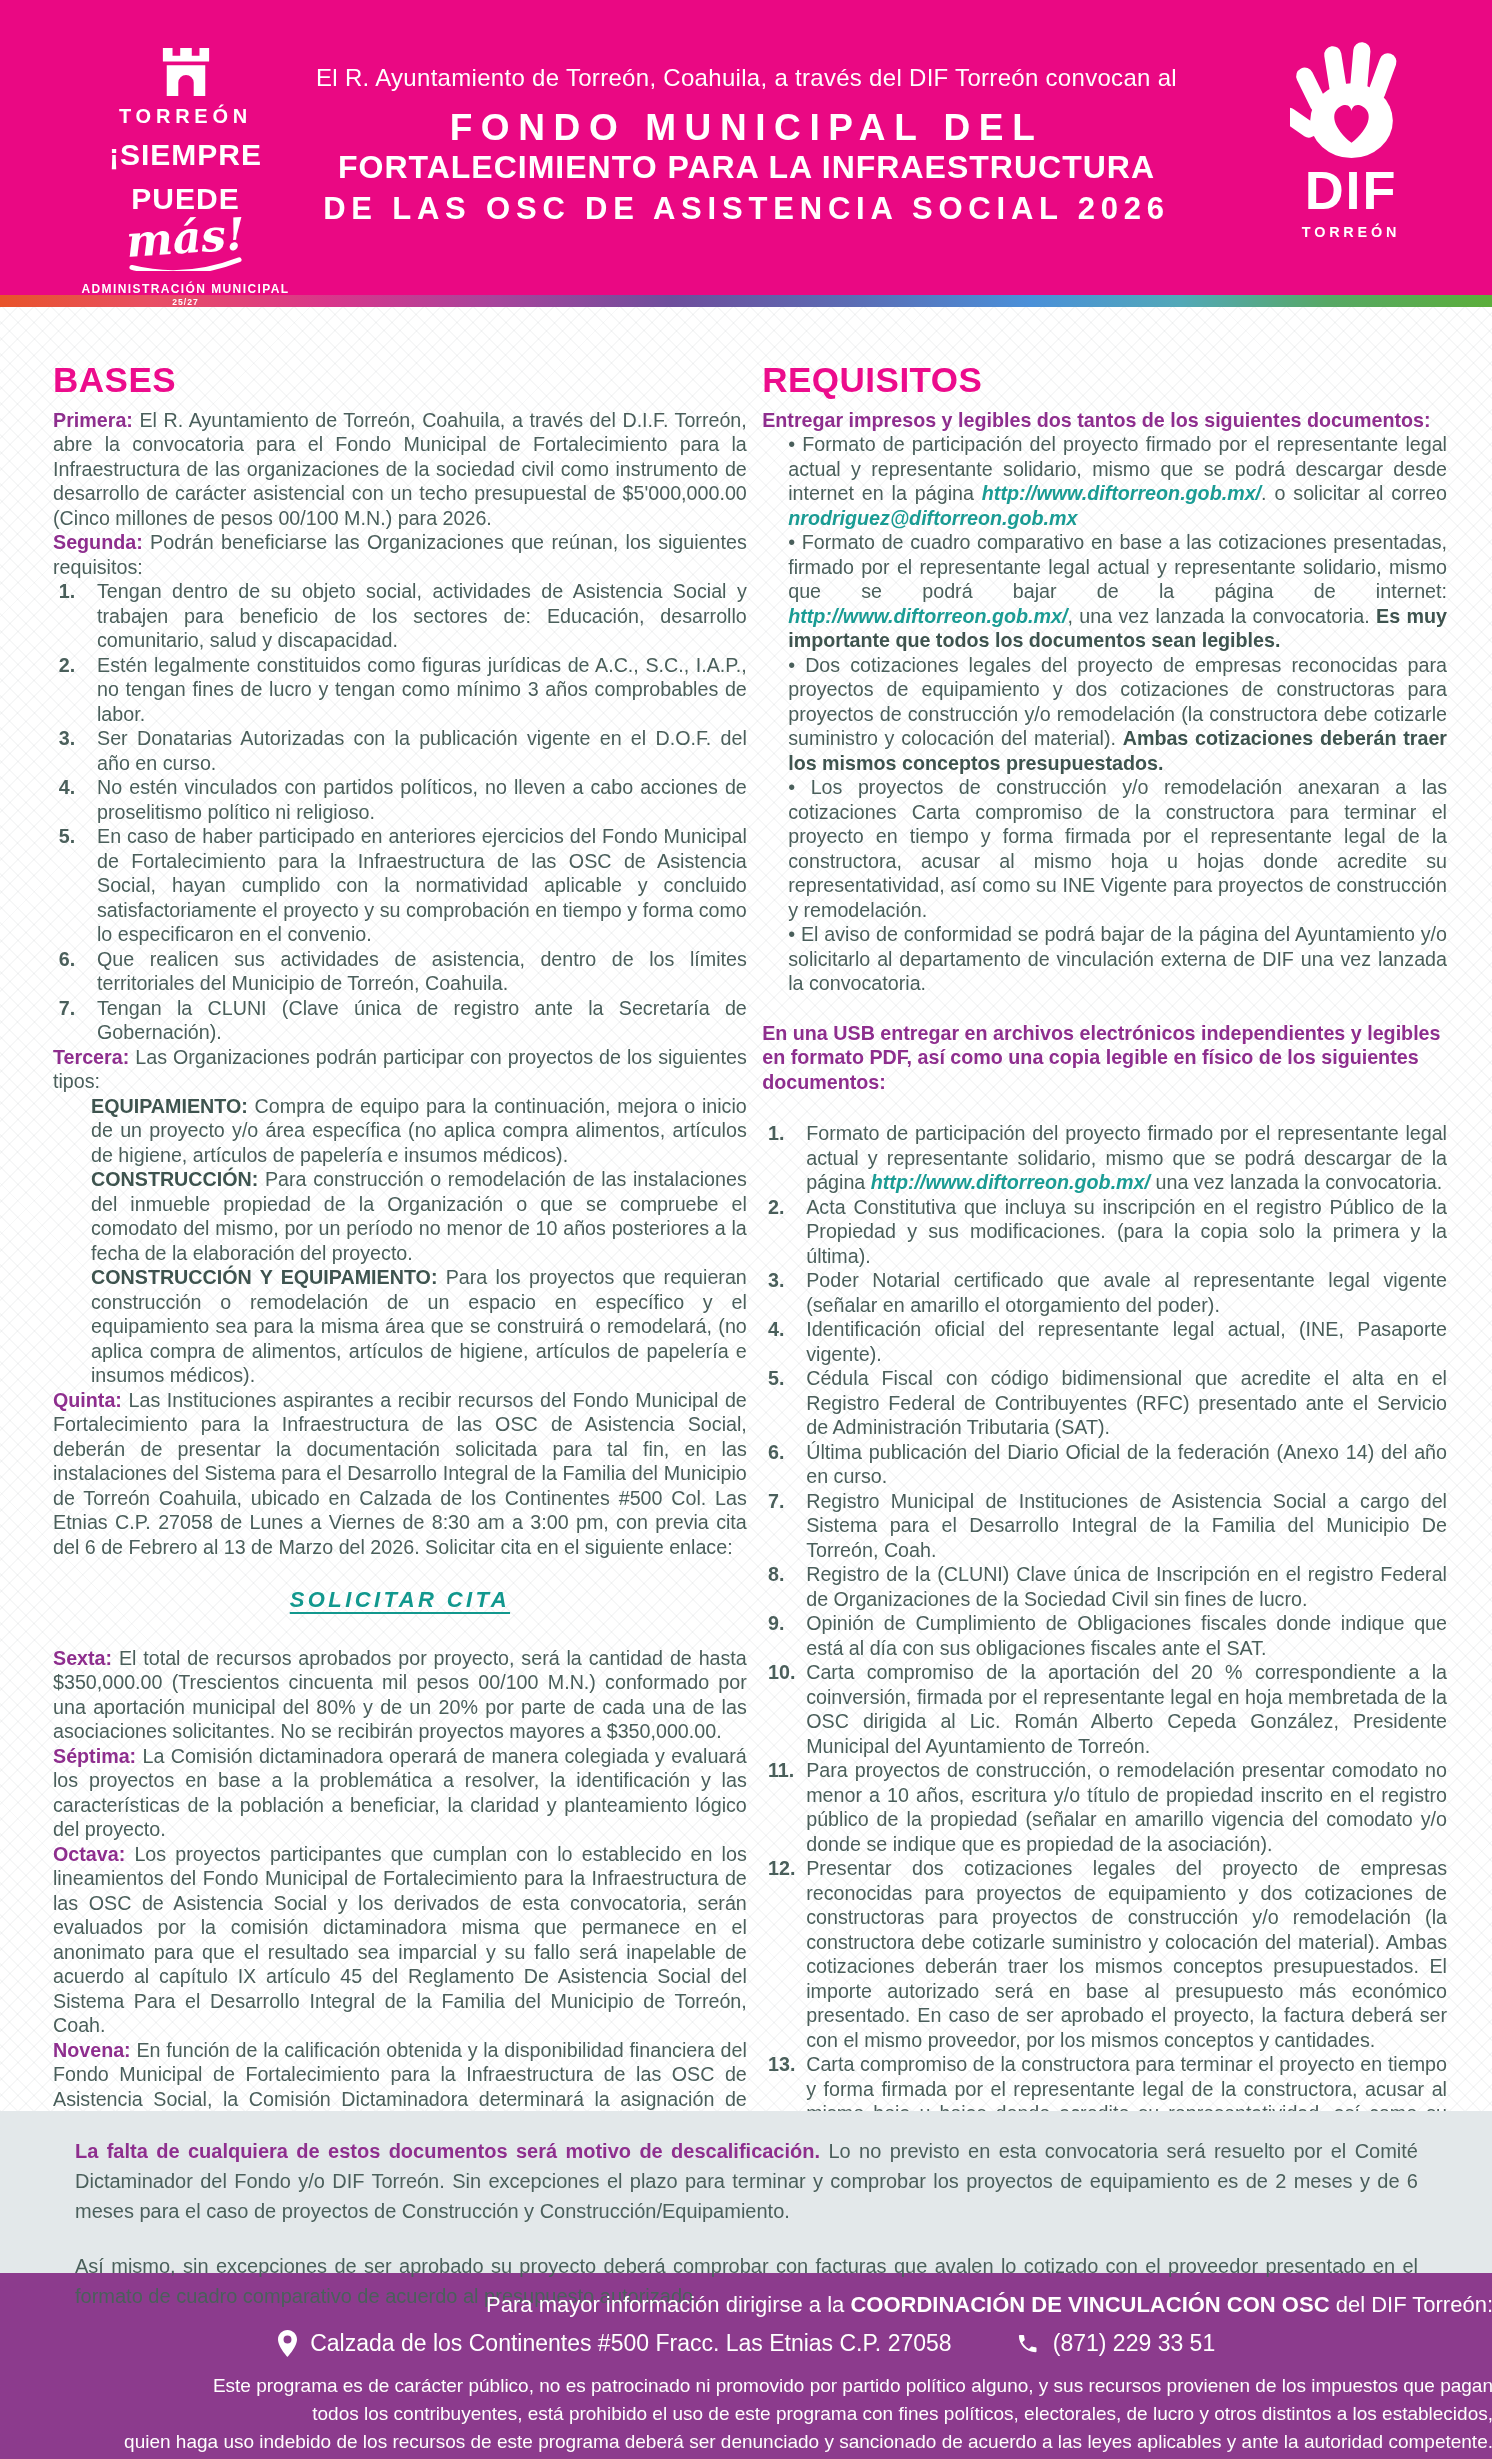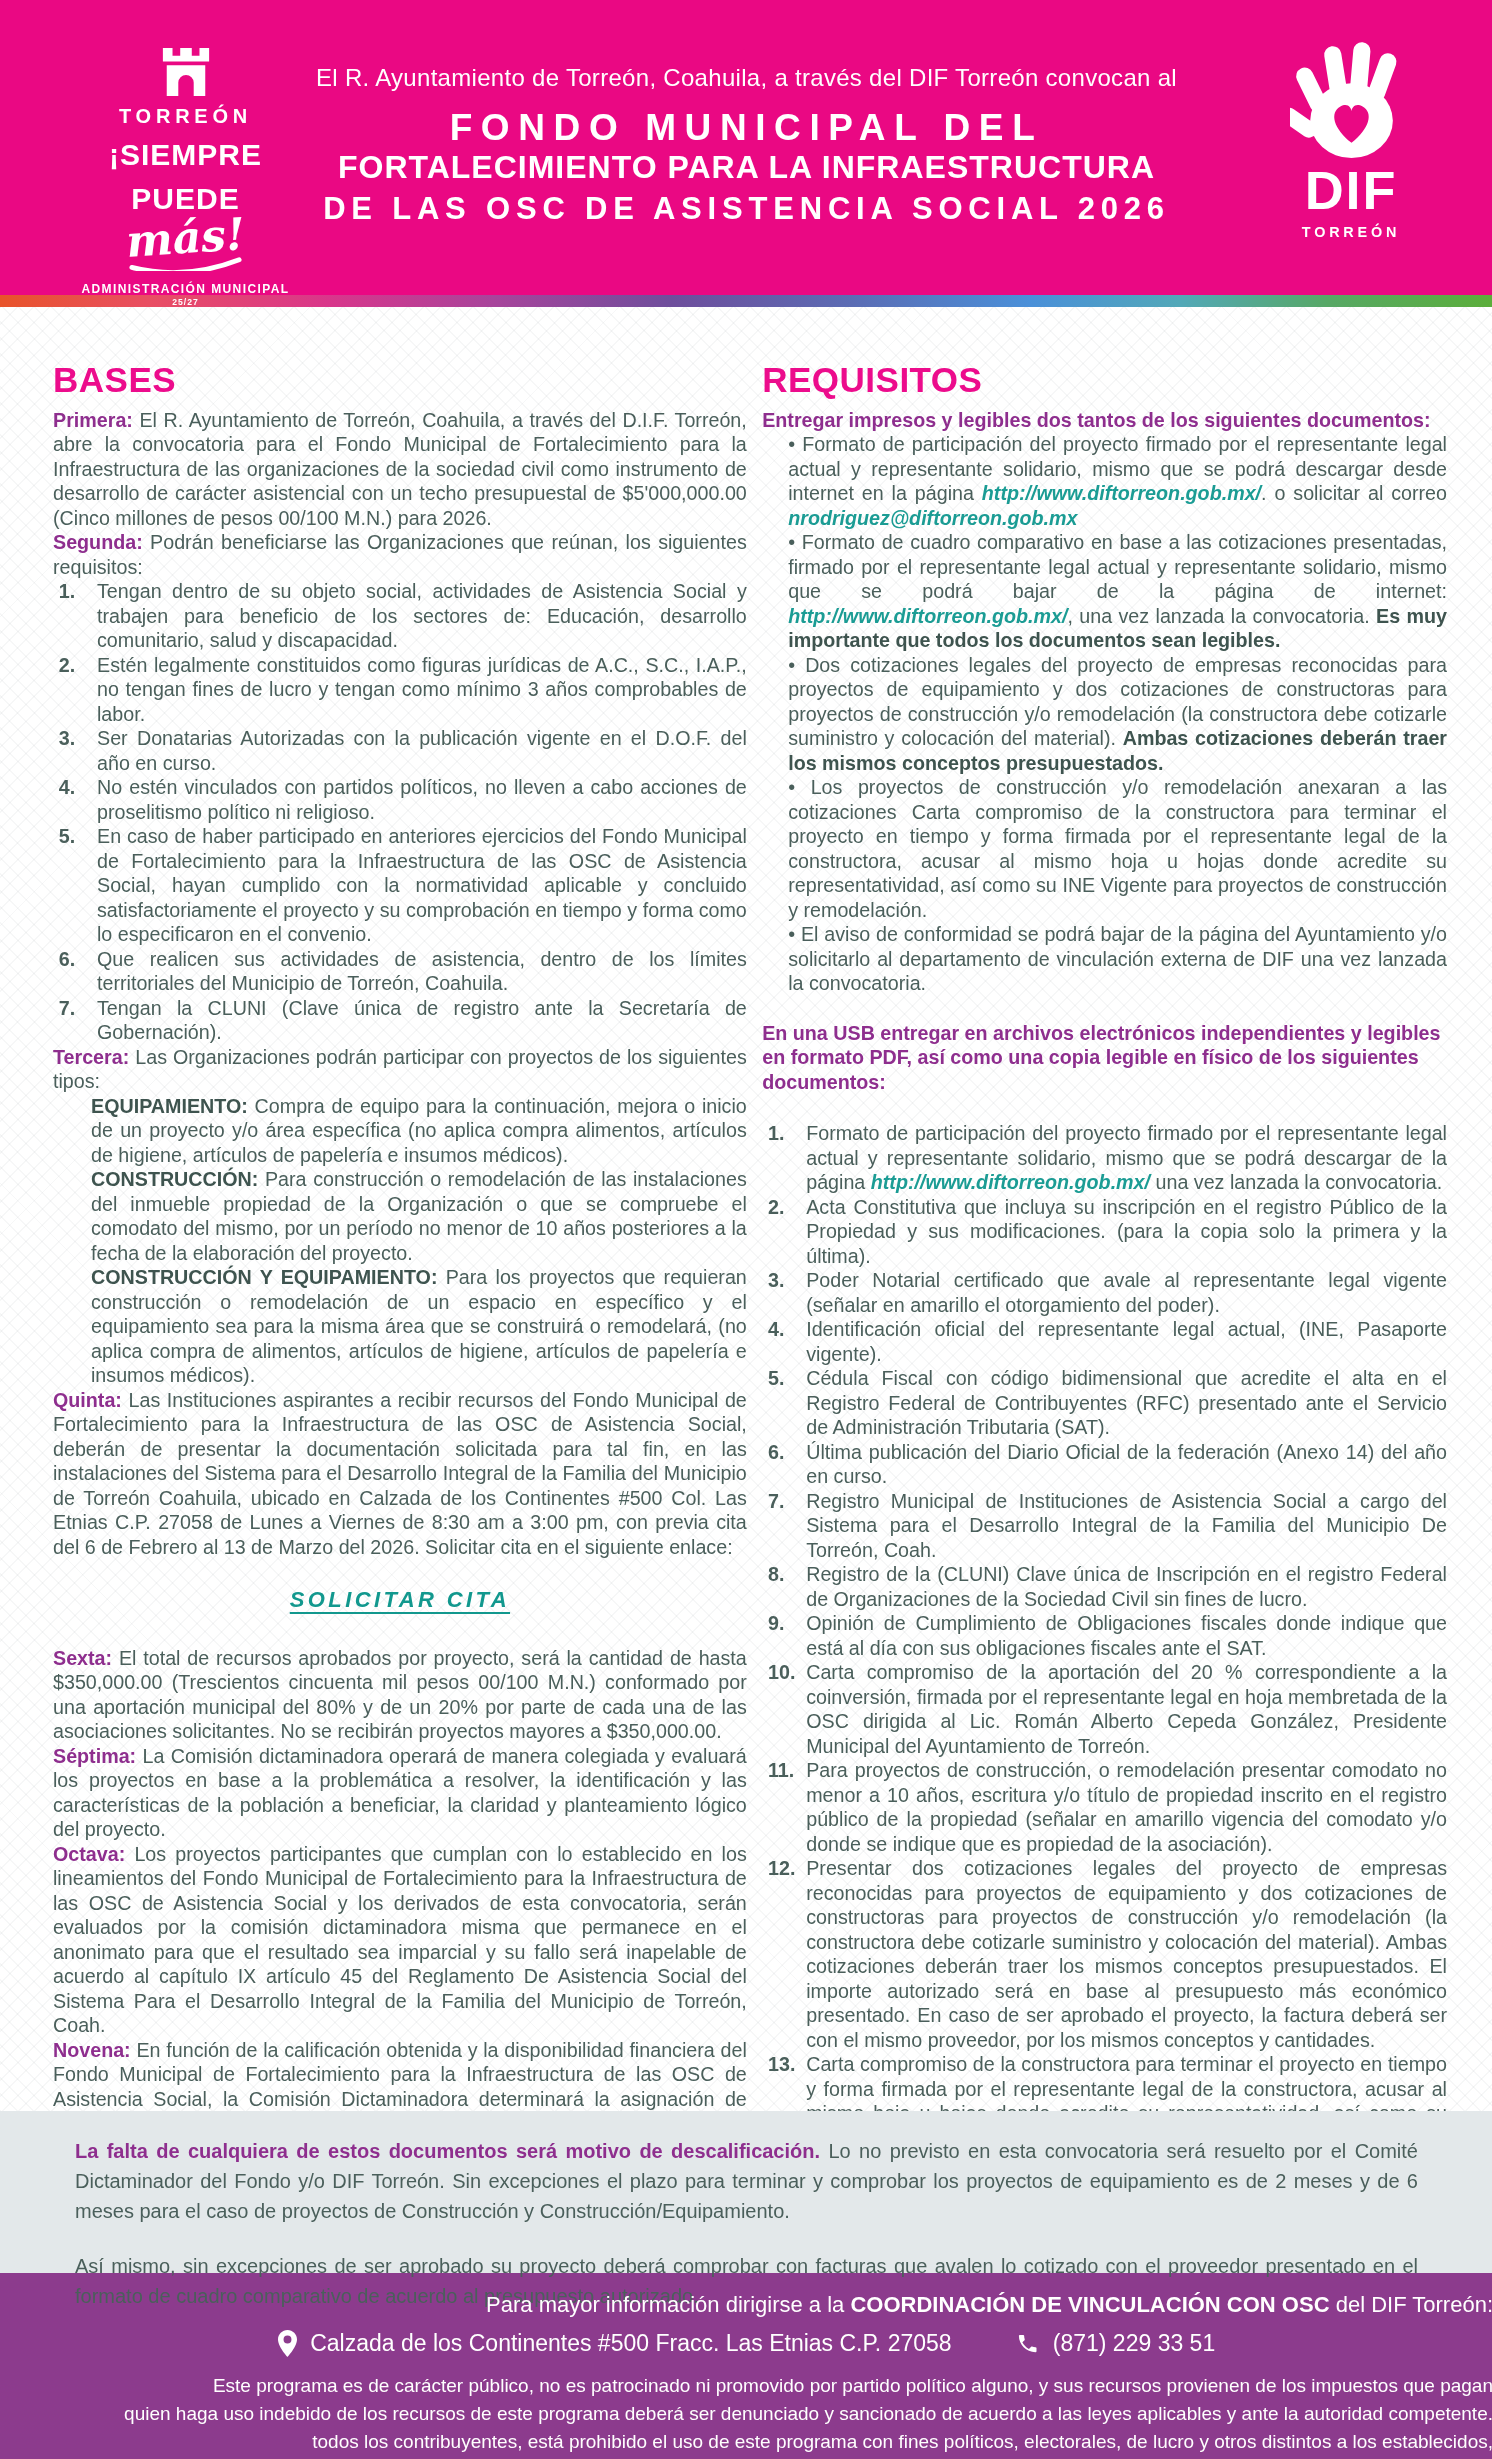--- a/index.html
+++ b/index.html
@@ -210,19 +210,19 @@
       <span class="sep"></span>
       <span class="ico">
           <svg width="23" height="23" viewBox="0 0 24 24">
             <path fill="#fff" d="M6.6 10.8c1.5 3 3.9 5.4 6.9 6.9l2.3-2.3c.3-.3.7-.4 1-.2 1.1.4 2.3.6 3.6.6.6 0 1 .4 1 1V20c0 .6-.4 1-1 1C10.6 21 3 13.4 3 4c0-.6.4-1 1-1h3.5c.6 0 1 .4 1 1 0 1.2.2 2.4.6 3.6.1.3 0 .7-.2 1l-2.3 2.2z"></path>
           </svg>
         </span>
       <span>(871) 229 33 51</span>
     </p>
     <div class="f3">
       <div>Este programa es de carácter público, no es patrocinado ni promovido por partido político alguno, y sus recursos provienen de los impuestos que pagan</div>
+      <div>todos los contribuyentes, está prohibido el uso de este programa con fines políticos, electorales, de lucro y otros distintos a los establecidos,</div>
       <div>quien haga uso indebido de los recursos de este programa deberá ser denunciado y sancionado de acuerdo a las leyes aplicables y ante la autoridad competente.</div>
-      <div>todos los contribuyentes, está prohibido el uso de este programa con fines políticos, electorales, de lucro y otros distintos a los establecidos,</div>
     </div>
   </footer>
 
 </div>
 
 
 </body></html>

